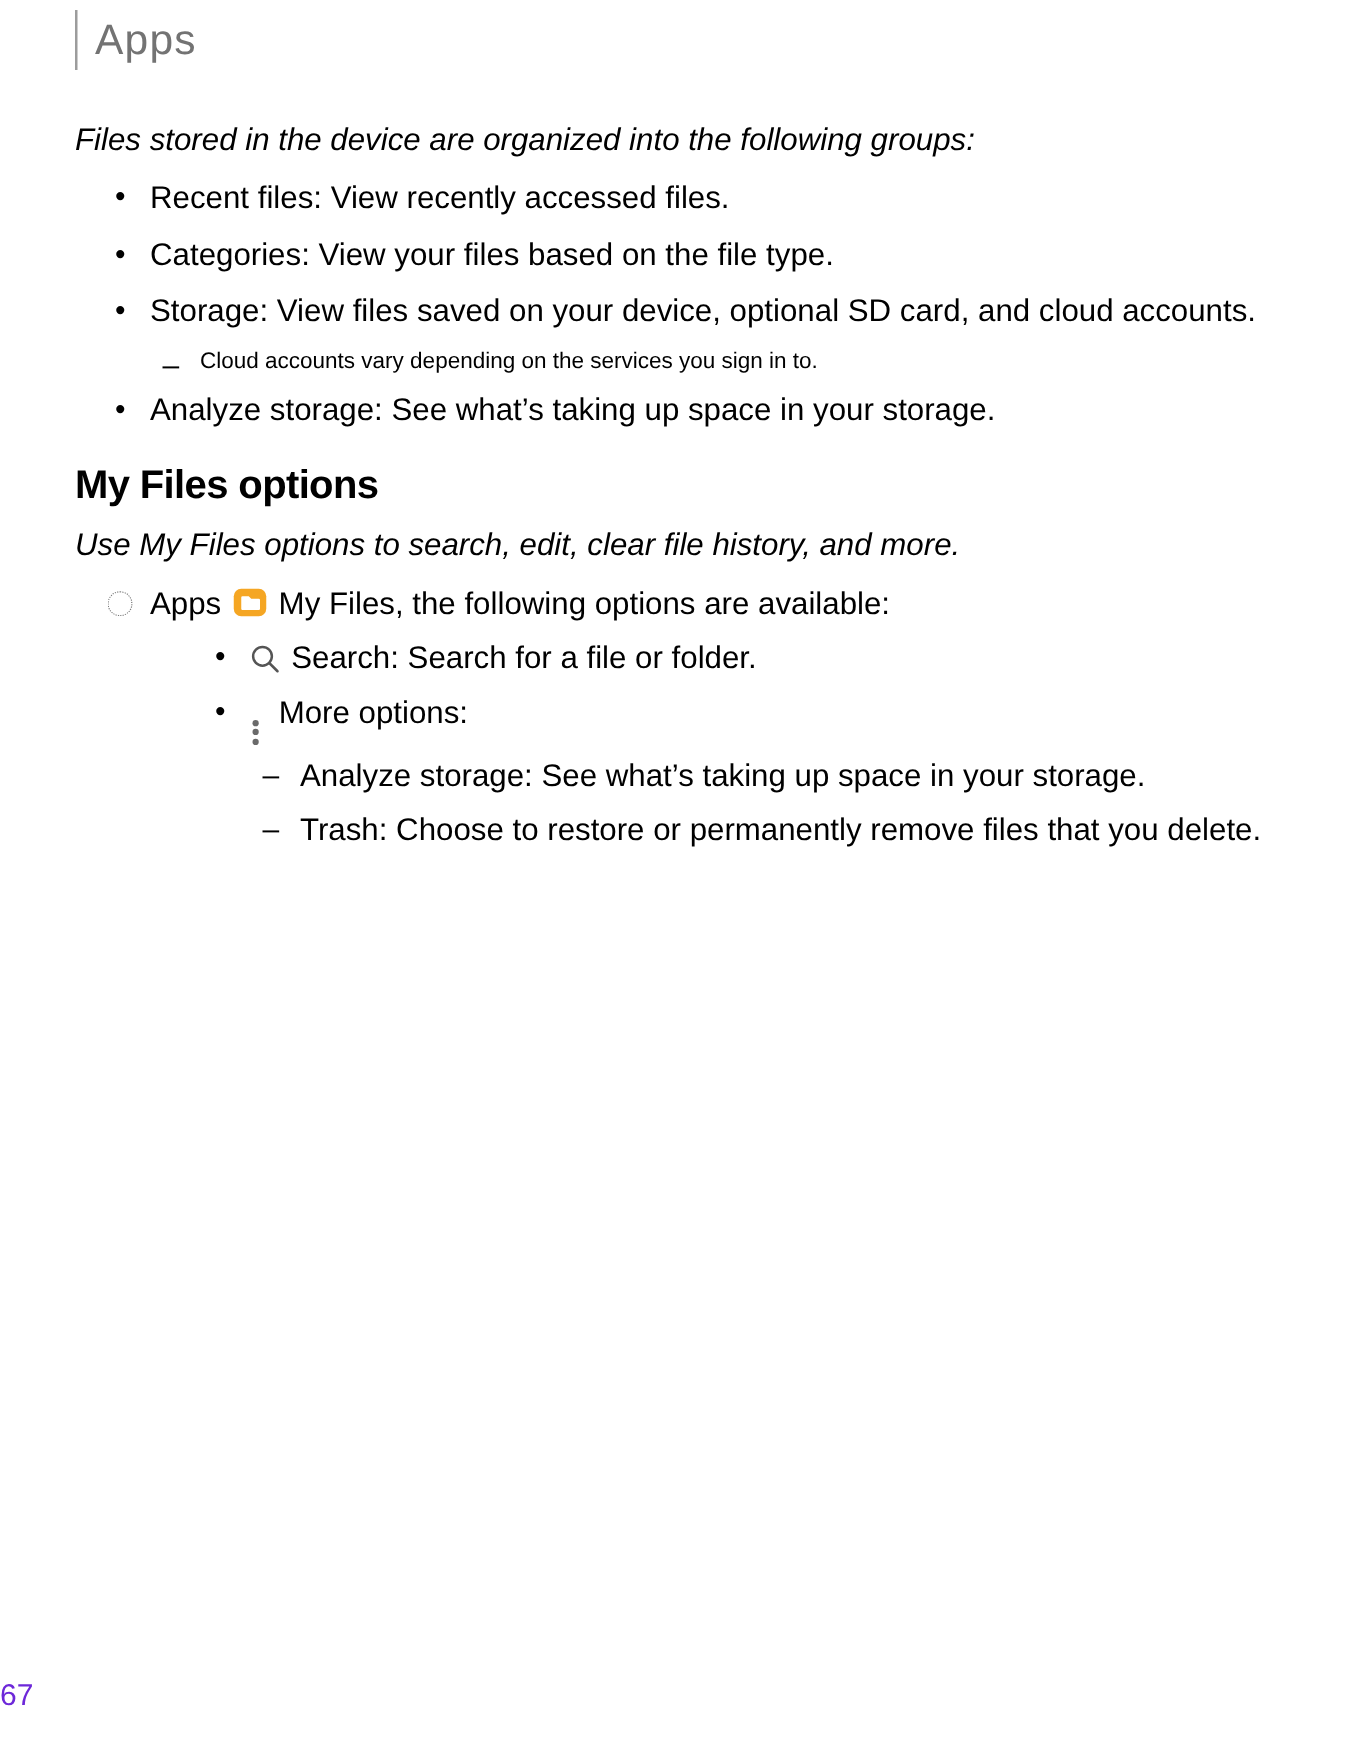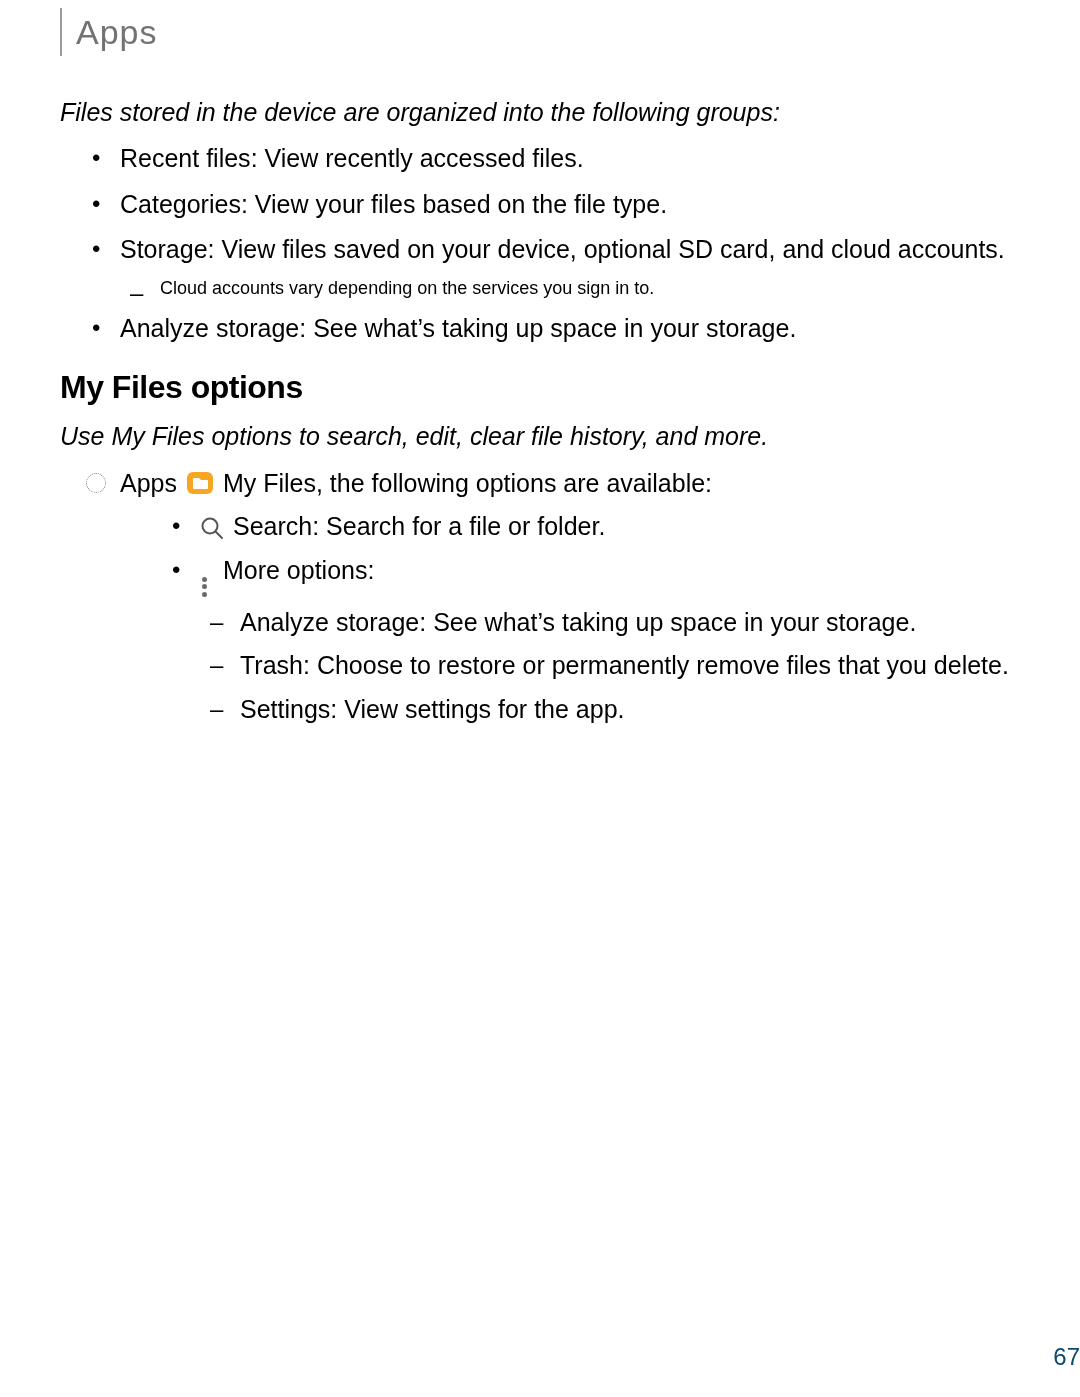--- a/index.html
+++ b/index.html
@@ -176,24 +176,23 @@
     width: 5px;
     height: 5px;
     background: #6a6a6a;
     border-radius: 50%;
   }
   .footer {
     position: absolute;
     bottom: 26px;
     left: 0;
     right: 0;
-    text-align: right;
-    font-size: 24px;
-    color: #0c4a6e;
-    padding-left: 48px;
+    text-align: left;
+    font-size: 24px;
+    color: #6d28d9;
   }
 </style>
 </head>
 <body>
 
 <div class="page">
 
   <div class="header">
     <div class="header-rule"></div>
     <div class="header-title">Apps</div>
@@ -249,22 +248,19 @@
             <span></span>
         </span>
         <span class="bold">More options</span><span>:</span>
         <ul class="inner2">
           <li>
             <span class="bold">Analyze storage</span><span>: See what’s taking up space in your storage.</span>
           </li>
           <li>
             <span class="bold">Trash</span><span>: Choose to restore or permanently remove files that you delete.</span>
           </li>
-          <li>
-            <span class="bold">Settings</span><span>: View settings for the app.</span>
-          </li>
         </ul>
       </li>
     </ul>
   </div>
 
   <div class="footer">67</div>
 </div>
 
 </body></html>

